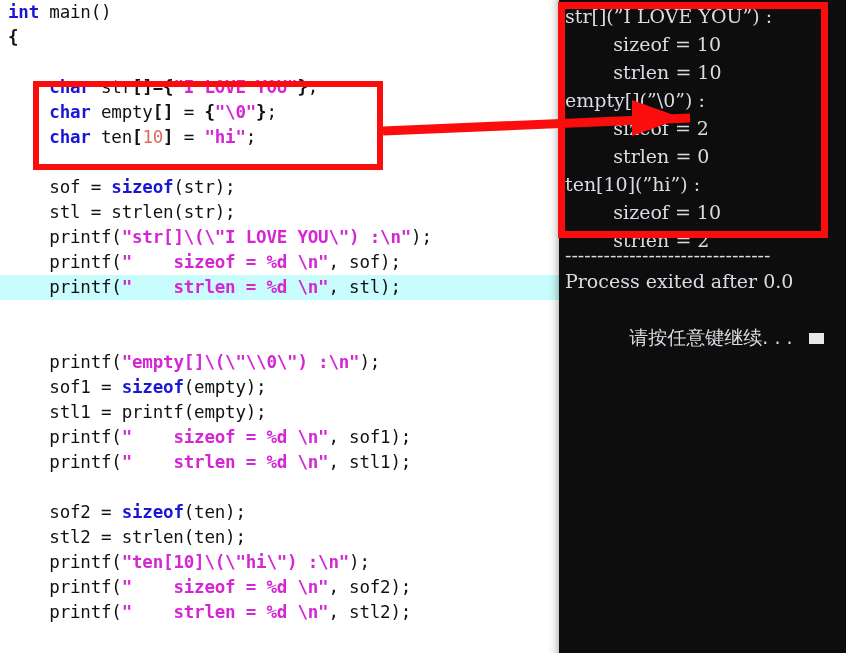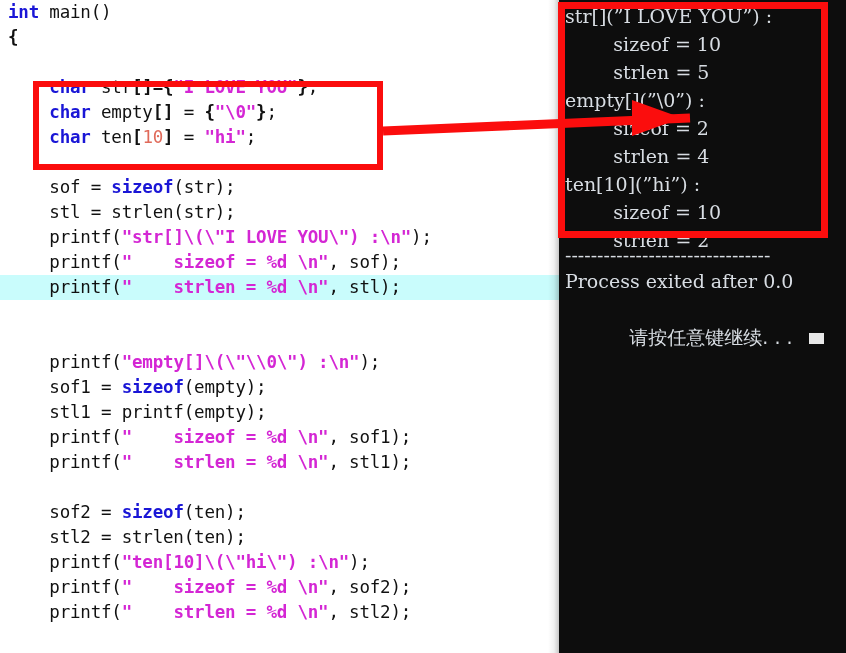--- a/index.html
+++ b/index.html
@@ -183,24 +183,24 @@
         <div class="ln"><span class="plain">    printf(</span><span class="str">"    sizeof = %d \n"</span><span class="plain">, sof2);</span></div>
         <div class="ln"><span class="plain">    printf(</span><span class="str">"    strlen = %d \n"</span><span class="plain">, stl2);</span></div>
       </div>
     <div id="editor-edge"></div>
   </div>
 
   <div id="console">
     <div id="console-out">
         <div class="cline">str[](”I LOVE YOU”) :</div>
         <div class="cline">        sizeof = 10</div>
-        <div class="cline">        strlen = 5</div>
+        <div class="cline">        strlen = 10</div>
         <div class="cline">empty[](”\0”) :</div>
         <div class="cline">        sizeof = 2</div>
-        <div class="cline">        strlen = 4</div>
+        <div class="cline">        strlen = 0</div>
         <div class="cline">ten[10](”hi”) :</div>
         <div class="cline">        sizeof = 10</div>
         <div class="cline">        strlen = 2</div>
       </div>
     <div id="console-tail">
       <div class="dashline">--------------------------------</div>
       <div class="cline">Process exited after 0.0</div>
       <div class="cjk">
         <span>请按任意键继续. . . </span><span id="cursor-block"></span>
       </div>

